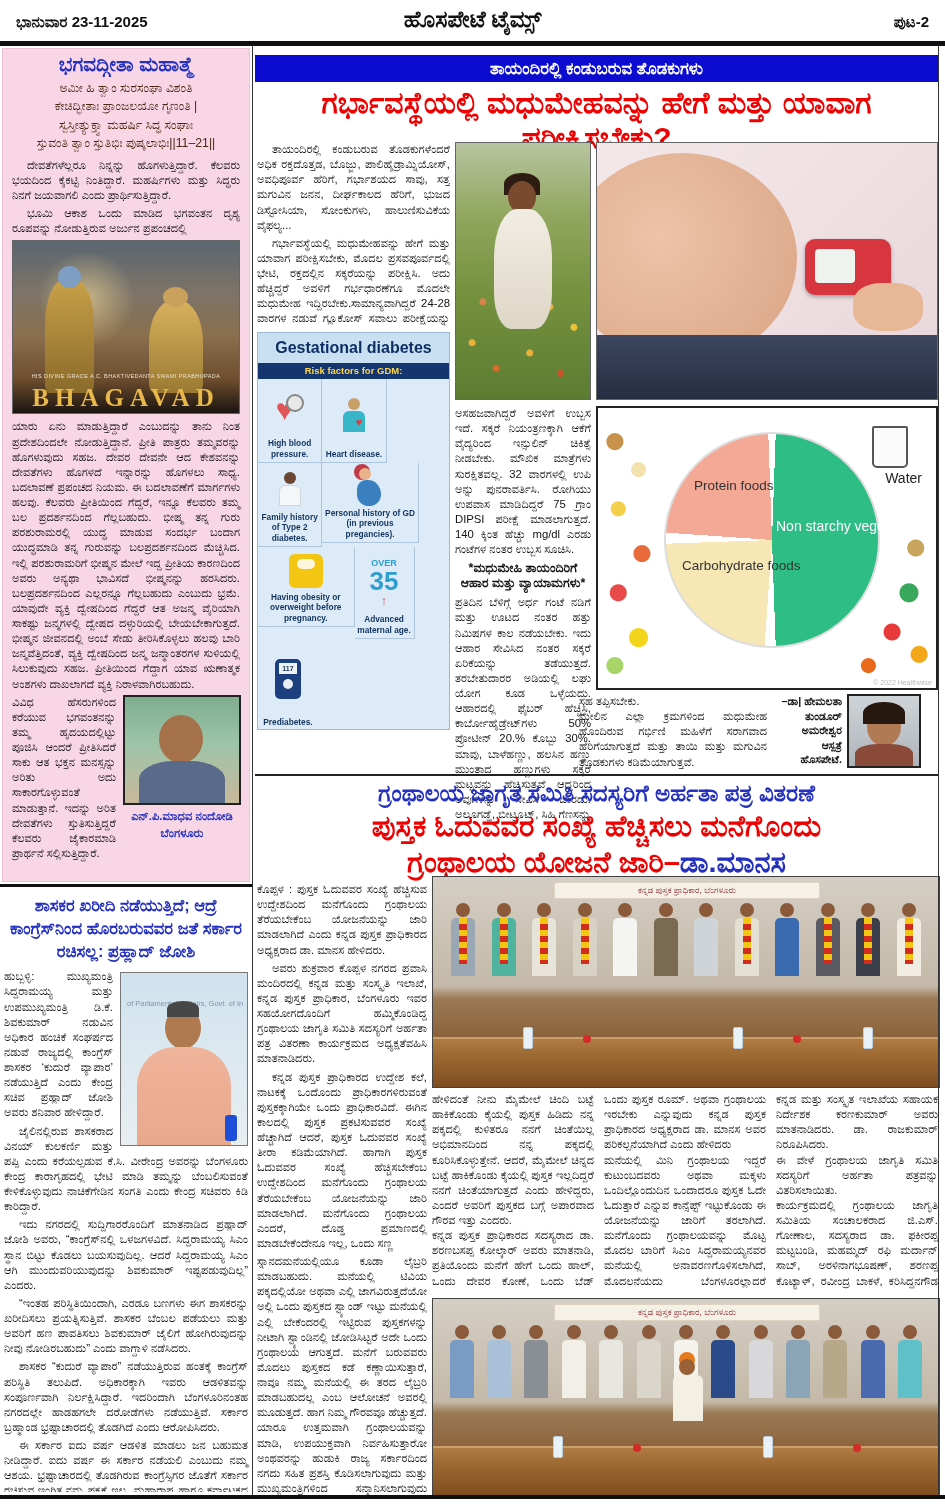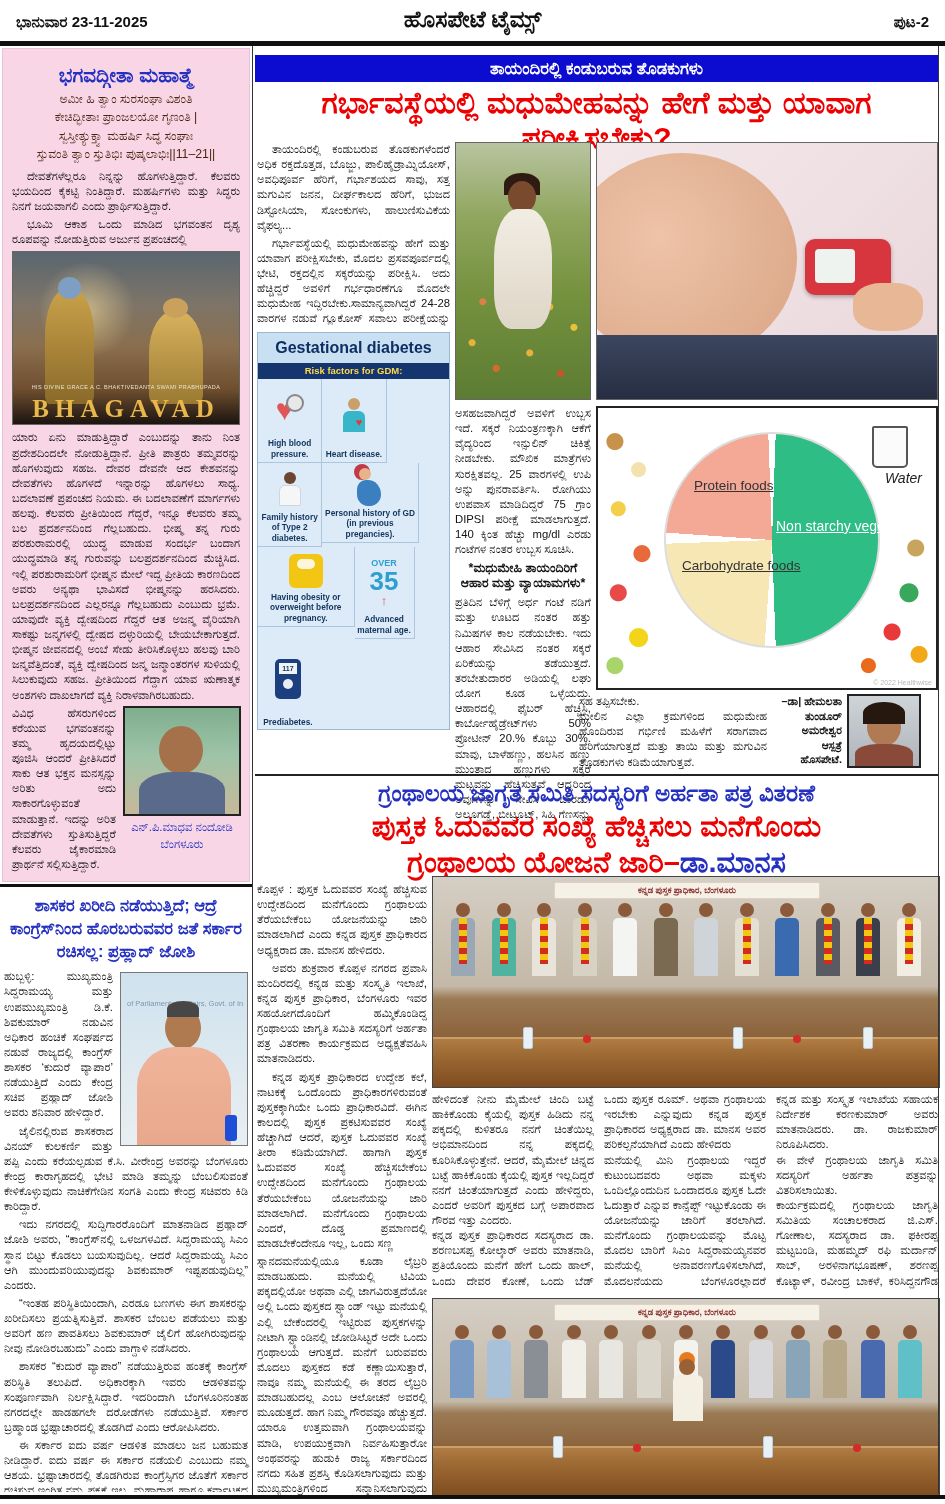--- a/index.html
+++ b/index.html
@@ -11,21 +11,21 @@
   .m-title{position:absolute;left:50%;transform:translateX(-50%);top:7px;font-weight:bold;font-size:23px;font-family:"Liberation Serif",serif;}
   .m-page{position:absolute;right:16px;top:13px;font-weight:bold;font-size:15px;}
   .page-right-rule{position:absolute;left:938px;top:46px;height:1448px;width:1px;background:#333;}
   .page-bottom-rule{position:absolute;left:0;top:1495px;width:100%;height:4px;background:#101010;}
   
   .p{font-size:11.3px;line-height:1.34;text-align:justify;white-space:pre-line;margin:0 0 3px;}
   .ind{text-indent:15px;}
   
   .left-col{position:absolute;left:0;top:46px;width:252px;height:1449px;border-right:1px solid #333;}
   .gita{position:absolute;left:2px;top:2px;width:248px;height:834px;background:#f8d6e6;border:1px solid #ecc0d6;
-        box-sizing:border-box;padding:14px 9px;overflow:hidden;}
+        box-sizing:border-box;padding:3px 9px;overflow:hidden;}
   .gita-title{margin:1px 0 3px;text-align:center;color:#2430c0;font-size:20px;font-weight:bold;}
   .shloka{margin-bottom:5px;}
   .shloka div{text-align:center;font-weight:normal;font-size:12.3px;line-height:1.5;color:#4a2410;}
   .gita-img{position:relative;height:172px;margin:4px 0 5px;border:1px solid #666;overflow:hidden;
             background:linear-gradient(180deg,#5a6670 0%,#7d7468 30%,#8a6f4e 55%,#6e4e2e 80%,#1c1410 100%);}
   .gi-glow{position:absolute;left:10%;top:6%;width:45%;height:55%;border-radius:50%;
            background:radial-gradient(circle,rgba(255,230,160,.55),rgba(255,230,160,0) 70%);}
   .gi-fig1{position:absolute;left:14%;top:22%;width:22%;height:66%;border-radius:40% 40% 8% 8%;
            background:linear-gradient(180deg,#c9a14a,#8a6a2a);}
   .gi-fig1::before{content:'';position:absolute;left:26%;top:-12%;width:48%;height:20%;border-radius:50%;background:#7f9ec4;}
@@ -37,21 +37,21 @@
            font-size:25px;letter-spacing:6px;font-family:"Liberation Serif",serif;}
   .author-row{display:flex;gap:7px;margin-top:2px;}
   .author-side{width:104px;flex:none;}
   .author-fig{flex:1;margin:0;}
   .gita-author-photo{width:118px;height:110px;border:2px solid #222;box-sizing:border-box;position:relative;overflow:hidden;
            background:linear-gradient(180deg,#7fae8e 0%,#9ec4a8 45%,#c8b89a 100%);}
   .head{position:absolute;border-radius:50%;background:#a5714b;}
   .shoulders{position:absolute;border-radius:40% 40% 0 0;}
   .g-a-head{left:34px;top:18px;width:44px;height:48px;}
   .g-a-body{left:14px;top:64px;width:86px;height:46px;background:#5a6a8a;}
-  .author-cap{margin-top:3px;text-align:center;color:#2430c0;font-weight:normal;font-size:11.5px;line-height:1.5;}
+  .author-cap{margin-top:3px;text-align:center;color:#2430c0;font-weight:bold;font-size:11.5px;line-height:1.5;}
   .l-divider{position:absolute;left:0;top:838px;width:100%;height:3px;background:#101010;}
   .joshi{position:absolute;left:2px;top:846px;width:248px;height:600px;overflow:hidden;padding:0 2px;box-sizing:border-box;}
   .joshi-h{margin:2px 0 6px;text-align:center;color:#2430c0;font-size:16.5px;line-height:1.4;font-weight:bold;}
   .joshi-photo{float:right;width:126px;height:172px;margin:3px 0 4px 7px;border:1px solid #777;position:relative;overflow:hidden;
                background:linear-gradient(180deg,#cfe2ee 0%,#dfeaf0 60%,#e9eef1 100%);}
   .jp-text{position:absolute;left:6px;top:26px;width:118px;color:#7d97ad;font-size:7.5px;line-height:1.4;}
   .jp-head{left:44px;top:34px;width:36px;height:42px;background:#b07a50;}
   .jp-head::before{content:'';position:absolute;left:2px;top:-6px;width:32px;height:16px;border-radius:50% 50% 0 0;background:#474747;}
   .jp-body{left:16px;top:74px;width:94px;height:98px;background:linear-gradient(180deg,#f0b49a,#e8a88c);}
   .jp-bottle{position:absolute;right:10px;bottom:4px;width:12px;height:26px;border-radius:3px;background:#1d4ed8;}
@@ -120,26 +120,26 @@
                   font-size:7px;font-weight:bold;text-align:center;line-height:11px;}
   .meter::after{content:'';position:absolute;left:8px;top:20px;width:10px;height:10px;border-radius:50%;background:#e8eef4;}
   .uterus{width:34px;height:30px;position:relative;}
   .uterus::before{content:'';position:absolute;left:11px;top:4px;width:12px;height:20px;border-radius:6px 6px 10px 10px;background:#ef8a96;}
   .uterus::after{content:'';position:absolute;left:0;top:0;width:10px;height:10px;border-radius:50%;background:#ef8a96;box-shadow:24px 0 0 #ef8a96;}
   
   .plate{position:absolute;left:341px;top:360px;width:342px;height:284px;background:#fff;border:2px solid #222;box-sizing:border-box;overflow:hidden;}
   .pie{position:absolute;left:66px;top:24px;width:216px;height:216px;border-radius:50%;border:2px solid #ddd;box-sizing:border-box;
        background:conic-gradient(from 0deg,#ffffff 0deg 2deg,#2ebd85 2deg 178deg,#ffffff 178deg 184deg,
        #f6e7b5 184deg 268deg,#ffffff 268deg 274deg,#f4a896 274deg 358deg,#ffffff 358deg 360deg);}
-  .pl{position:absolute;font-size:13.5px;line-height:1.2;text-align:left;color:#333;text-decoration:underline;}
+  .pl{position:absolute;font-size:13.5px;line-height:1.2;text-align:left;color:#333;}
   .pl-protein{left:96px;top:70px;}
   .pl-carb{left:84px;top:150px;}
   .pl-veg{left:178px;top:110px;color:#fff;font-size:14px;}
   .glass{position:absolute;right:28px;top:18px;width:32px;height:38px;border:2px solid #555;border-radius:2px 2px 5px 5px;background:#fbfbfb;}
-  .pl-water{position:absolute;right:14px;top:62px;font-size:14px;color:#222;font-style:italic;}
+  .pl-water{position:absolute;right:14px;top:62px;font-size:14px;color:#222;}
   .doodles{position:absolute;inset:0;pointer-events:none;background:
     radial-gradient(circle 8px at 5% 12%,#c8924a 0 8px,transparent 9px),
     radial-gradient(circle 7px at 12% 22%,#f3e2ae 0 7px,transparent 8px),
     radial-gradient(circle 7px at 6% 36%,#f3cf4a 0 7px,transparent 8px),
     radial-gradient(circle 8px at 13% 52%,#e86a3a 0 8px,transparent 9px),
     radial-gradient(circle 8px at 6% 66%,#e84a4a 0 8px,transparent 9px),
     radial-gradient(circle 9px at 12% 82%,#f3d419 0 9px,transparent 10px),
     radial-gradient(circle 8px at 5% 92%,#a8d46a 0 8px,transparent 9px),
     radial-gradient(circle 8px at 94% 50%,#c8a45c 0 8px,transparent 9px),
     radial-gradient(circle 9px at 92% 66%,#3aa85c 0 9px,transparent 10px),
@@ -162,21 +162,21 @@
   .lib-h2{position:absolute;left:0;top:764px;width:100%;margin:0;text-align:center;color:#ee0000;font-size:29px;font-weight:bold;}
   .lib-h3{position:absolute;left:0;top:800px;width:100%;margin:0;text-align:center;font-size:29px;font-weight:bold;}
   .lib-h3 .red{color:#ee0000;}
   .lib-h3 .blue{color:#2430c0;}
   .lib-col1{position:absolute;left:2px;top:836px;width:170px;height:613px;overflow:hidden;}
   .gp{position:absolute;border:1px solid #444;overflow:hidden;
       background:linear-gradient(180deg,#d5cec4 0%,#c4b9a8 52%,#9a7a54 58%,#8a6038 78%,#74491f 100%);}
   .gp1{left:177px;top:830px;width:506px;height:210px;}
   .gp2{left:177px;top:1252px;width:506px;height:197px;}
   .gp-banner{position:absolute;top:5px;left:24%;width:52%;background:#f5f1e6;border-radius:2px;text-align:center;
-             font-size:8.5px;color:#8c2d2d;font-weight:bold;padding:2px 0;border:1px solid #ddd3c0;}
+             font-size:8.5px;color:#8c2d2d;font-weight:normal;padding:2px 0;border:1px solid #ddd3c0;}
   .gp-people{position:absolute;top:26px;left:0;right:0;display:flex;justify-content:space-around;padding:0 10px;}
   .person{width:28px;height:104px;position:relative;}
   .person::before{content:'';position:absolute;left:7px;top:0;width:14px;height:14px;border-radius:50%;background:#8a5a3a;}
   .person .torso{position:absolute;left:2px;top:15px;width:24px;height:58px;border-radius:5px 5px 0 0;background:#ddd;}
   .person.scarf .torso::after{content:'';position:absolute;left:8px;top:0;width:8px;height:46px;
       background:repeating-linear-gradient(180deg,#f3c613 0 6px,#d22c1e 6px 12px);}
   .gp-table{position:absolute;left:0;bottom:0;width:100%;height:48px;
       background:linear-gradient(180deg,#b07c44 0%,#9a6631 40%,#7e4d1f 100%);border-top:2px solid #caa06a;}
   .bottle{position:absolute;bottom:38px;width:8px;height:20px;border-radius:2px;background:#e8f2f6;border:1px solid #bcd;}
   .rose{position:absolute;bottom:44px;width:8px;height:8px;border-radius:50%;background:#d42a2a;}
@@ -321,21 +321,21 @@
 
     </div>
 
     <div class="h-col2">
       <figure class="field-photo" style="margin:0 0 6px;">
         <div class="fp-flowers"></div>
         <div class="fp-hair"></div>
         <div class="head fp-head"></div>
         <div class="fp-dress"></div>
       </figure>
-      <p class="p">ಅಸಹಜವಾಗಿದ್ದರೆ ಅವಳಿಗೆ ಉಬ್ಬಸ ಇದೆ. ಸಕ್ಕರೆ ನಿಯಂತ್ರಣಕ್ಕಾಗಿ ಆಕೆಗೆ ವೈದ್ಯರಿಂದ ಇನ್ಸುಲಿನ್ ಚಿಕಿತ್ಸೆ ನೀಡಬೇಕು. ಮೌಖಿಕ ಮಾತ್ರೆಗಳು ಸುರಕ್ಷಿತವಲ್ಲ. 25 ವಾರಗಳಲ್ಲಿ ಉಪಿ ಅನ್ನು ಪುನರಾವರ್ತಿಸಿ. ರೋಗಿಯು ಉಪವಾಸ ಮಾಡಿದಿದ್ದರೆ 75 ಗ್ರಾಂ DIPSI ಪರೀಕ್ಷೆ ಮಾಡಲಾಗುತ್ತದೆ. 140 ಕ್ಕಿಂತ ಹೆಚ್ಚು mg/dl ಎರಡು ಗಂಟೆಗಳ ನಂತರ ಉಬ್ಬಸ ಸೂಚಿಸಿ.</p>
+      <p class="p">ಅಸಹಜವಾಗಿದ್ದರೆ ಅವಳಿಗೆ ಉಬ್ಬಸ ಇದೆ. ಸಕ್ಕರೆ ನಿಯಂತ್ರಣಕ್ಕಾಗಿ ಆಕೆಗೆ ವೈದ್ಯರಿಂದ ಇನ್ಸುಲಿನ್ ಚಿಕಿತ್ಸೆ ನೀಡಬೇಕು. ಮೌಖಿಕ ಮಾತ್ರೆಗಳು ಸುರಕ್ಷಿತವಲ್ಲ. 32 ವಾರಗಳಲ್ಲಿ ಉಪಿ ಅನ್ನು ಪುನರಾವರ್ತಿಸಿ. ರೋಗಿಯು ಉಪವಾಸ ಮಾಡಿದಿದ್ದರೆ 75 ಗ್ರಾಂ DIPSI ಪರೀಕ್ಷೆ ಮಾಡಲಾಗುತ್ತದೆ. 140 ಕ್ಕಿಂತ ಹೆಚ್ಚು mg/dl ಎರಡು ಗಂಟೆಗಳ ನಂತರ ಉಬ್ಬಸ ಸೂಚಿಸಿ.</p>
       <p class="subhead">*ಮಧುಮೇಹಿ ತಾಯಂದಿರಿಗೆ ಆಹಾರ ಮತ್ತು ವ್ಯಾಯಾಮಗಳು*</p>
       <p class="p">ಪ್ರತಿದಿನ ಬೆಳಿಗ್ಗೆ ಅರ್ಧ ಗಂಟೆ ನಡಿಗೆ ಮತ್ತು ಊಟದ ನಂತರ ಹತ್ತು ನಿಮಿಷಗಳ ಕಾಲ ನಡೆಯಬೇಕು. ಇದು ಆಹಾರ ಸೇವಿಸಿದ ನಂತರ ಸಕ್ಕರೆ ಏರಿಕೆಯನ್ನು ತಡೆಯುತ್ತದೆ. ತರಬೇತುದಾರರ ಅಡಿಯಲ್ಲಿ ಲಘು ಯೋಗ ಕೂಡ ಒಳ್ಳೆಯದು. ಆಹಾರದಲ್ಲಿ ಫೈಬರ್ ಹೆಚ್ಚಿಸಿ, ಕಾರ್ಬೋಹೈಡ್ರೇಟ್‌ಗಳು 50% ಪ್ರೋಟೀನ್ 20.% ಕೊಬ್ಬು 30%. ಮಾವು, ಬಾಳೆಹಣ್ಣು, ಹಲಸಿನ ಹಣ್ಣು ಮುಂತಾದ ಹಣ್ಣುಗಳು ಸಕ್ಕರೆ ಮಟ್ಟವನ್ನು ಹೆಚ್ಚಿಸುತ್ತವೆ ಆದ್ದರಿಂದ ಅವುಗಳನ್ನು ಸೇವಿಸ ಬಾರದು. ಅಲೂಗಡ್ಡೆ, ಬೀಟ್ರೂಟ್, ಸಿಹಿ ಗೆಣಸನ್ನು</p>
     </div>
 
     <div class="h-col3">
       <figure class="belly-photo" style="margin:0;">
         <div class="bp-belly"></div>
         <div class="bp-legs"></div>
         <div class="bp-meter"></div>
         <div class="bp-hand"></div>

